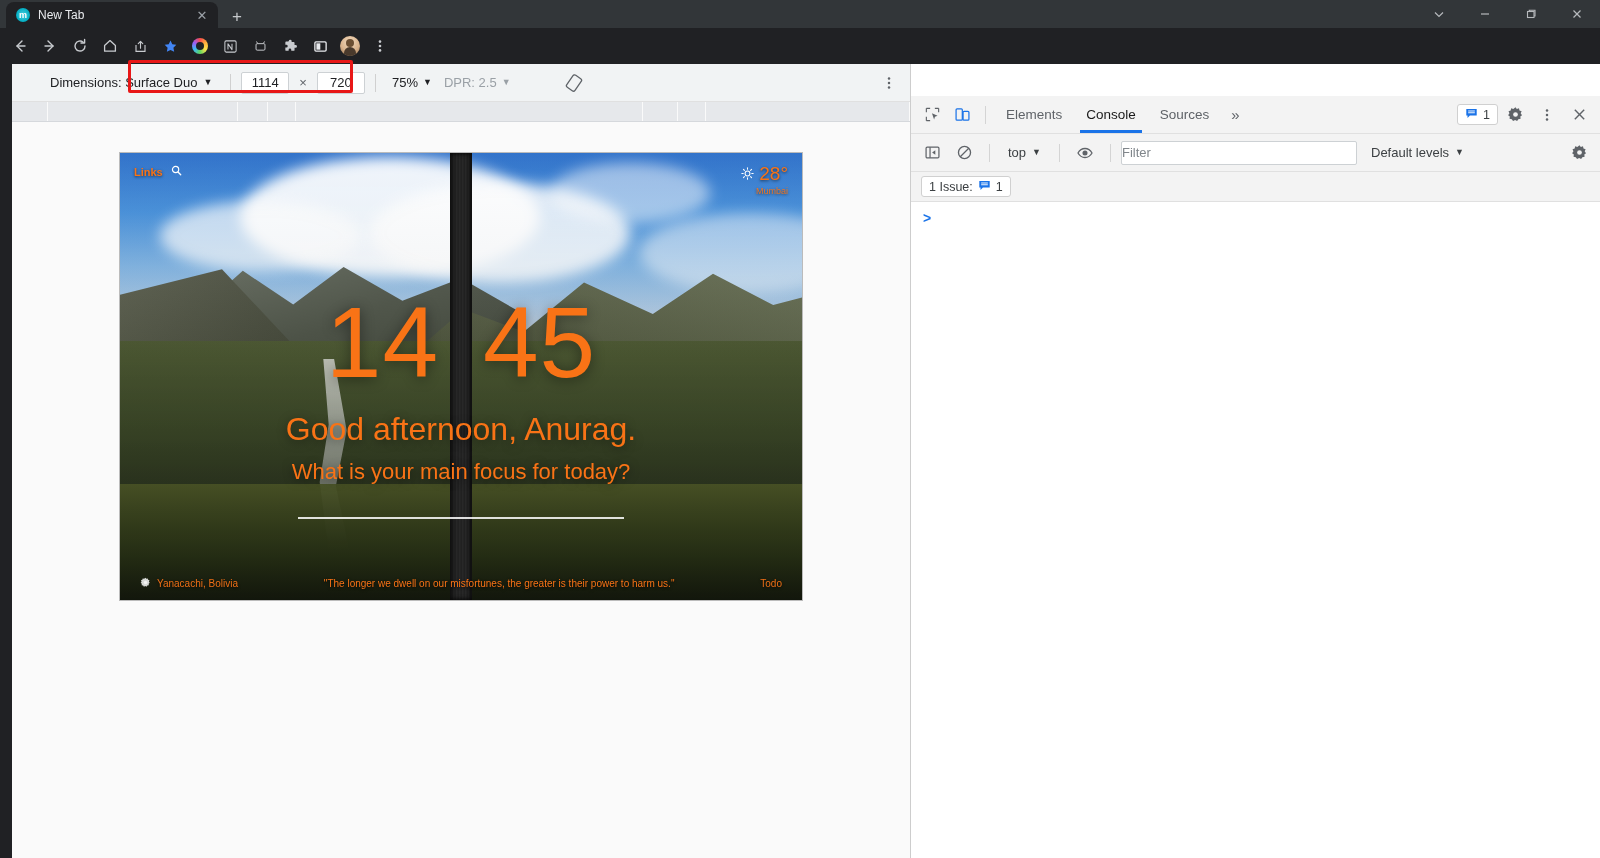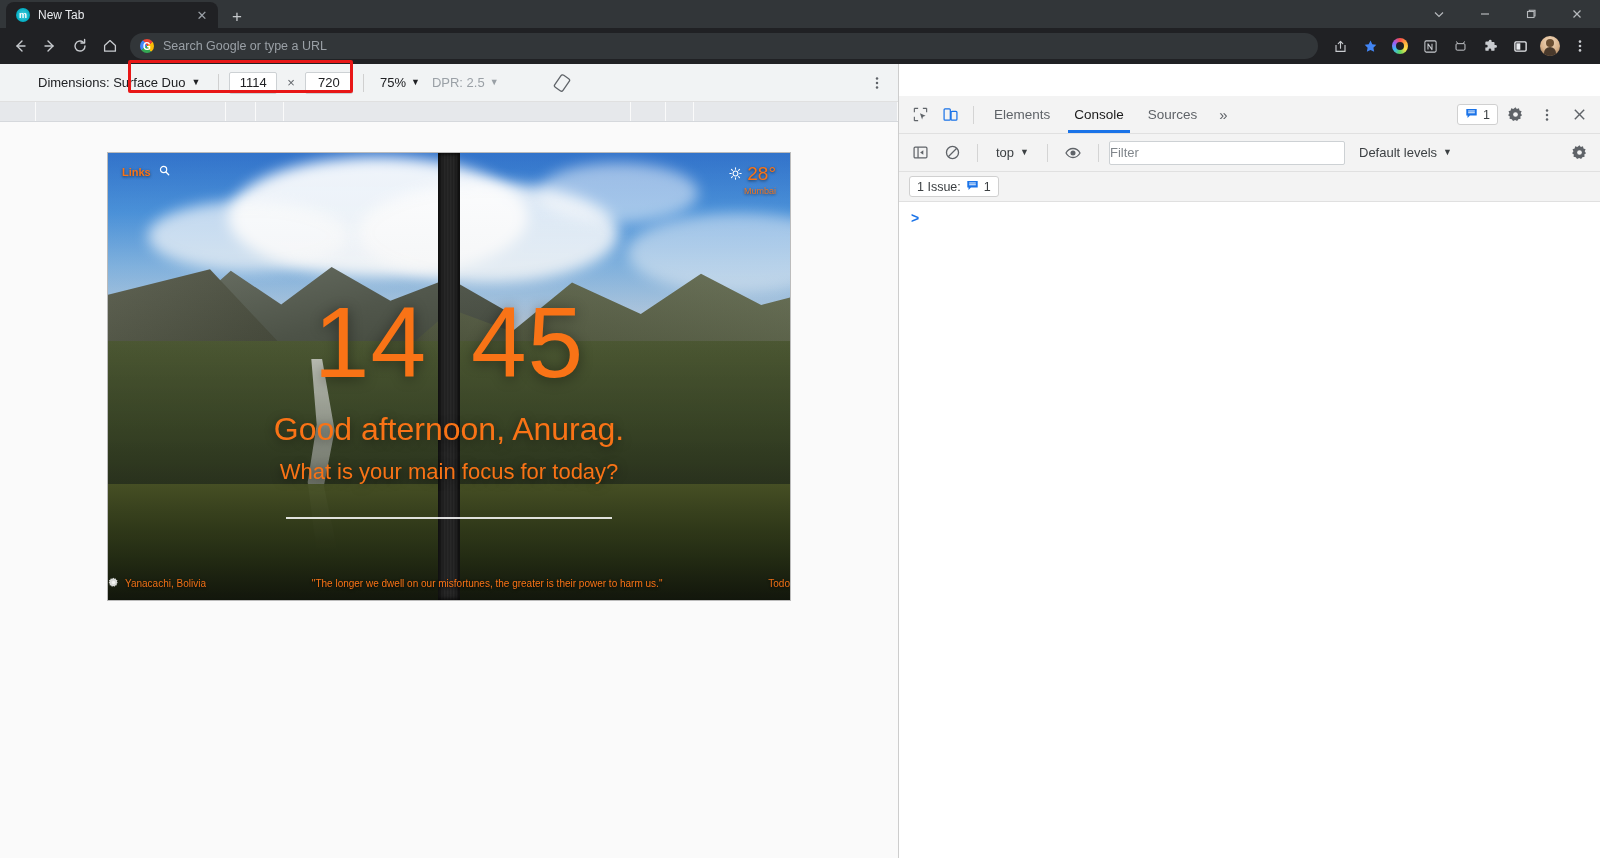--- a/index.html
+++ b/index.html
@@ -51,21 +51,21 @@
   .omni-actions { display: flex; align-items: center; gap: 2px; }
   .tb-icon { width: 28px; height: 28px; display: flex; align-items: center; justify-content: center; color: #c8cbcf; }
   .avatar { width: 20px; height: 20px; border-radius: 50%;
     background: radial-gradient(circle at 50% 30%, #f3dcc0 0%, #d9b38c 55%, #8a6542 100%); overflow:hidden; position: relative; }
   .avatar::after { content:""; position:absolute; left:4px; bottom:0; width:12px; height:9px; border-radius:6px 6px 0 0; background:#4a3a2c; }
   .avatar::before { content:""; position:absolute; left:6px; top:3px; width:8px; height:8px; border-radius:50%; background:#6b4f33; }
 
   
   .split { flex: 1; display: flex; min-height: 0; }
 
-  .left-pane { width: 898px; background: #ffffff; display: flex; flex-direction: column; min-width: 0; }
+  .left-pane { width: 898px; background: #ffffff; display: flex; flex-direction: column; min-width: 0; margin-left: 12px; }
 
   .device-toolbar {
     height: 38px; background: #f1f3f4; border-bottom: 1px solid #e0e0e0;
     display: flex; align-items: center; padding: 0 8px; gap: 0px; flex: 0 0 38px; position: relative;
   }
   .dim-select {
     position: relative; margin-left: 22px; padding: 3px 8px; font-size: 13px; color: #202124;
     display: flex; align-items: center; gap: 6px; white-space: nowrap;
   }
   .dim-highlight {
@@ -155,21 +155,21 @@
     position:absolute; left:0; right:0; top: 258px; text-align:center;
     font-size: 32px; font-weight: 400; text-shadow: 0 2px 10px rgba(0,0,0,.5);
   }
   .nt-focus {
     position:absolute; left:0; right:0; top: 306px; text-align:center;
     font-size: 22px; font-weight: 400; text-shadow: 0 2px 10px rgba(0,0,0,.5);
   }
   .nt-rule { position:absolute; left: 178px; width: 326px; top: 364px; height: 2px; background: rgba(255,255,255,0.85); }
   .nt-bottom {
     position:absolute; left:0; right:0; bottom: 10px; display:flex; align-items:center;
-    padding: 0 0; font-size: 10px; text-shadow: 0 1px 3px rgba(0,0,0,.75);
+    padding: 0 20px; font-size: 10px; text-shadow: 0 1px 3px rgba(0,0,0,.75);
   }
   .nt-place { display:flex; align-items:center; gap:6px; opacity:.95; }
   .nt-quote { flex:1; text-align:center; }
   .nt-todo { opacity:.95; }
 
   
   .devtools { flex: 1; background: #fff; border-left: 1px solid #cdcdcd; display:flex; flex-direction: column; min-width:0; }
   .dt-tabbar { height: 38px; display:flex; align-items:center; background:#f3f3f3; border-bottom:1px solid #e0e0e0; padding: 0 6px; flex: 0 0 38px; margin-top: 32px; }
   .dt-tool { width: 30px; height: 30px; display:flex; align-items:center; justify-content:center; color:#5f6368; }
   .dt-tool.active-blue { color:#1a73e8; }
@@ -257,24 +257,20 @@
           <path d="M13 8 A5 5 0 1 1 11.2 4.2" stroke="#c8cbcf" stroke-width="1.4" fill="none" stroke-linecap="round"></path>
           <path d="M12.6 1.4 L12.6 5 L9 5" stroke="#c8cbcf" stroke-width="1.4" fill="none" stroke-linecap="round" stroke-linejoin="round"></path>
         </svg>
     </div>
     <div class="navicon">
       <svg width="16" height="16" viewBox="0 0 16 16">
           <path d="M2.6 7.6 L8 2.6 L13.4 7.6 V13.2 H2.6 Z" stroke="#c8cbcf" stroke-width="1.3" fill="none" stroke-linejoin="round"></path>
         </svg>
     </div>
 
-    <div class="omnibox">
-      <span class="g-logo"></span>
-      <span class="omni-text">Search Google or type a URL</span>
-    </div>
 
     <div class="omni-actions">
       <div class="tb-icon">
         <svg width="15" height="15" viewBox="0 0 16 16">
             <path d="M3.2 6.5 V13.2 H12.8 V6.5" stroke="#c8cbcf" stroke-width="1.2" fill="none"></path>
             <path d="M8 9.8 V2.6 M5.6 5 L8 2.6 L10.4 5" stroke="#c8cbcf" stroke-width="1.2" fill="none" stroke-linecap="round" stroke-linejoin="round"></path>
           </svg>
       </div>
       <div class="tb-icon">
         <svg width="15" height="15" viewBox="0 0 16 16">

